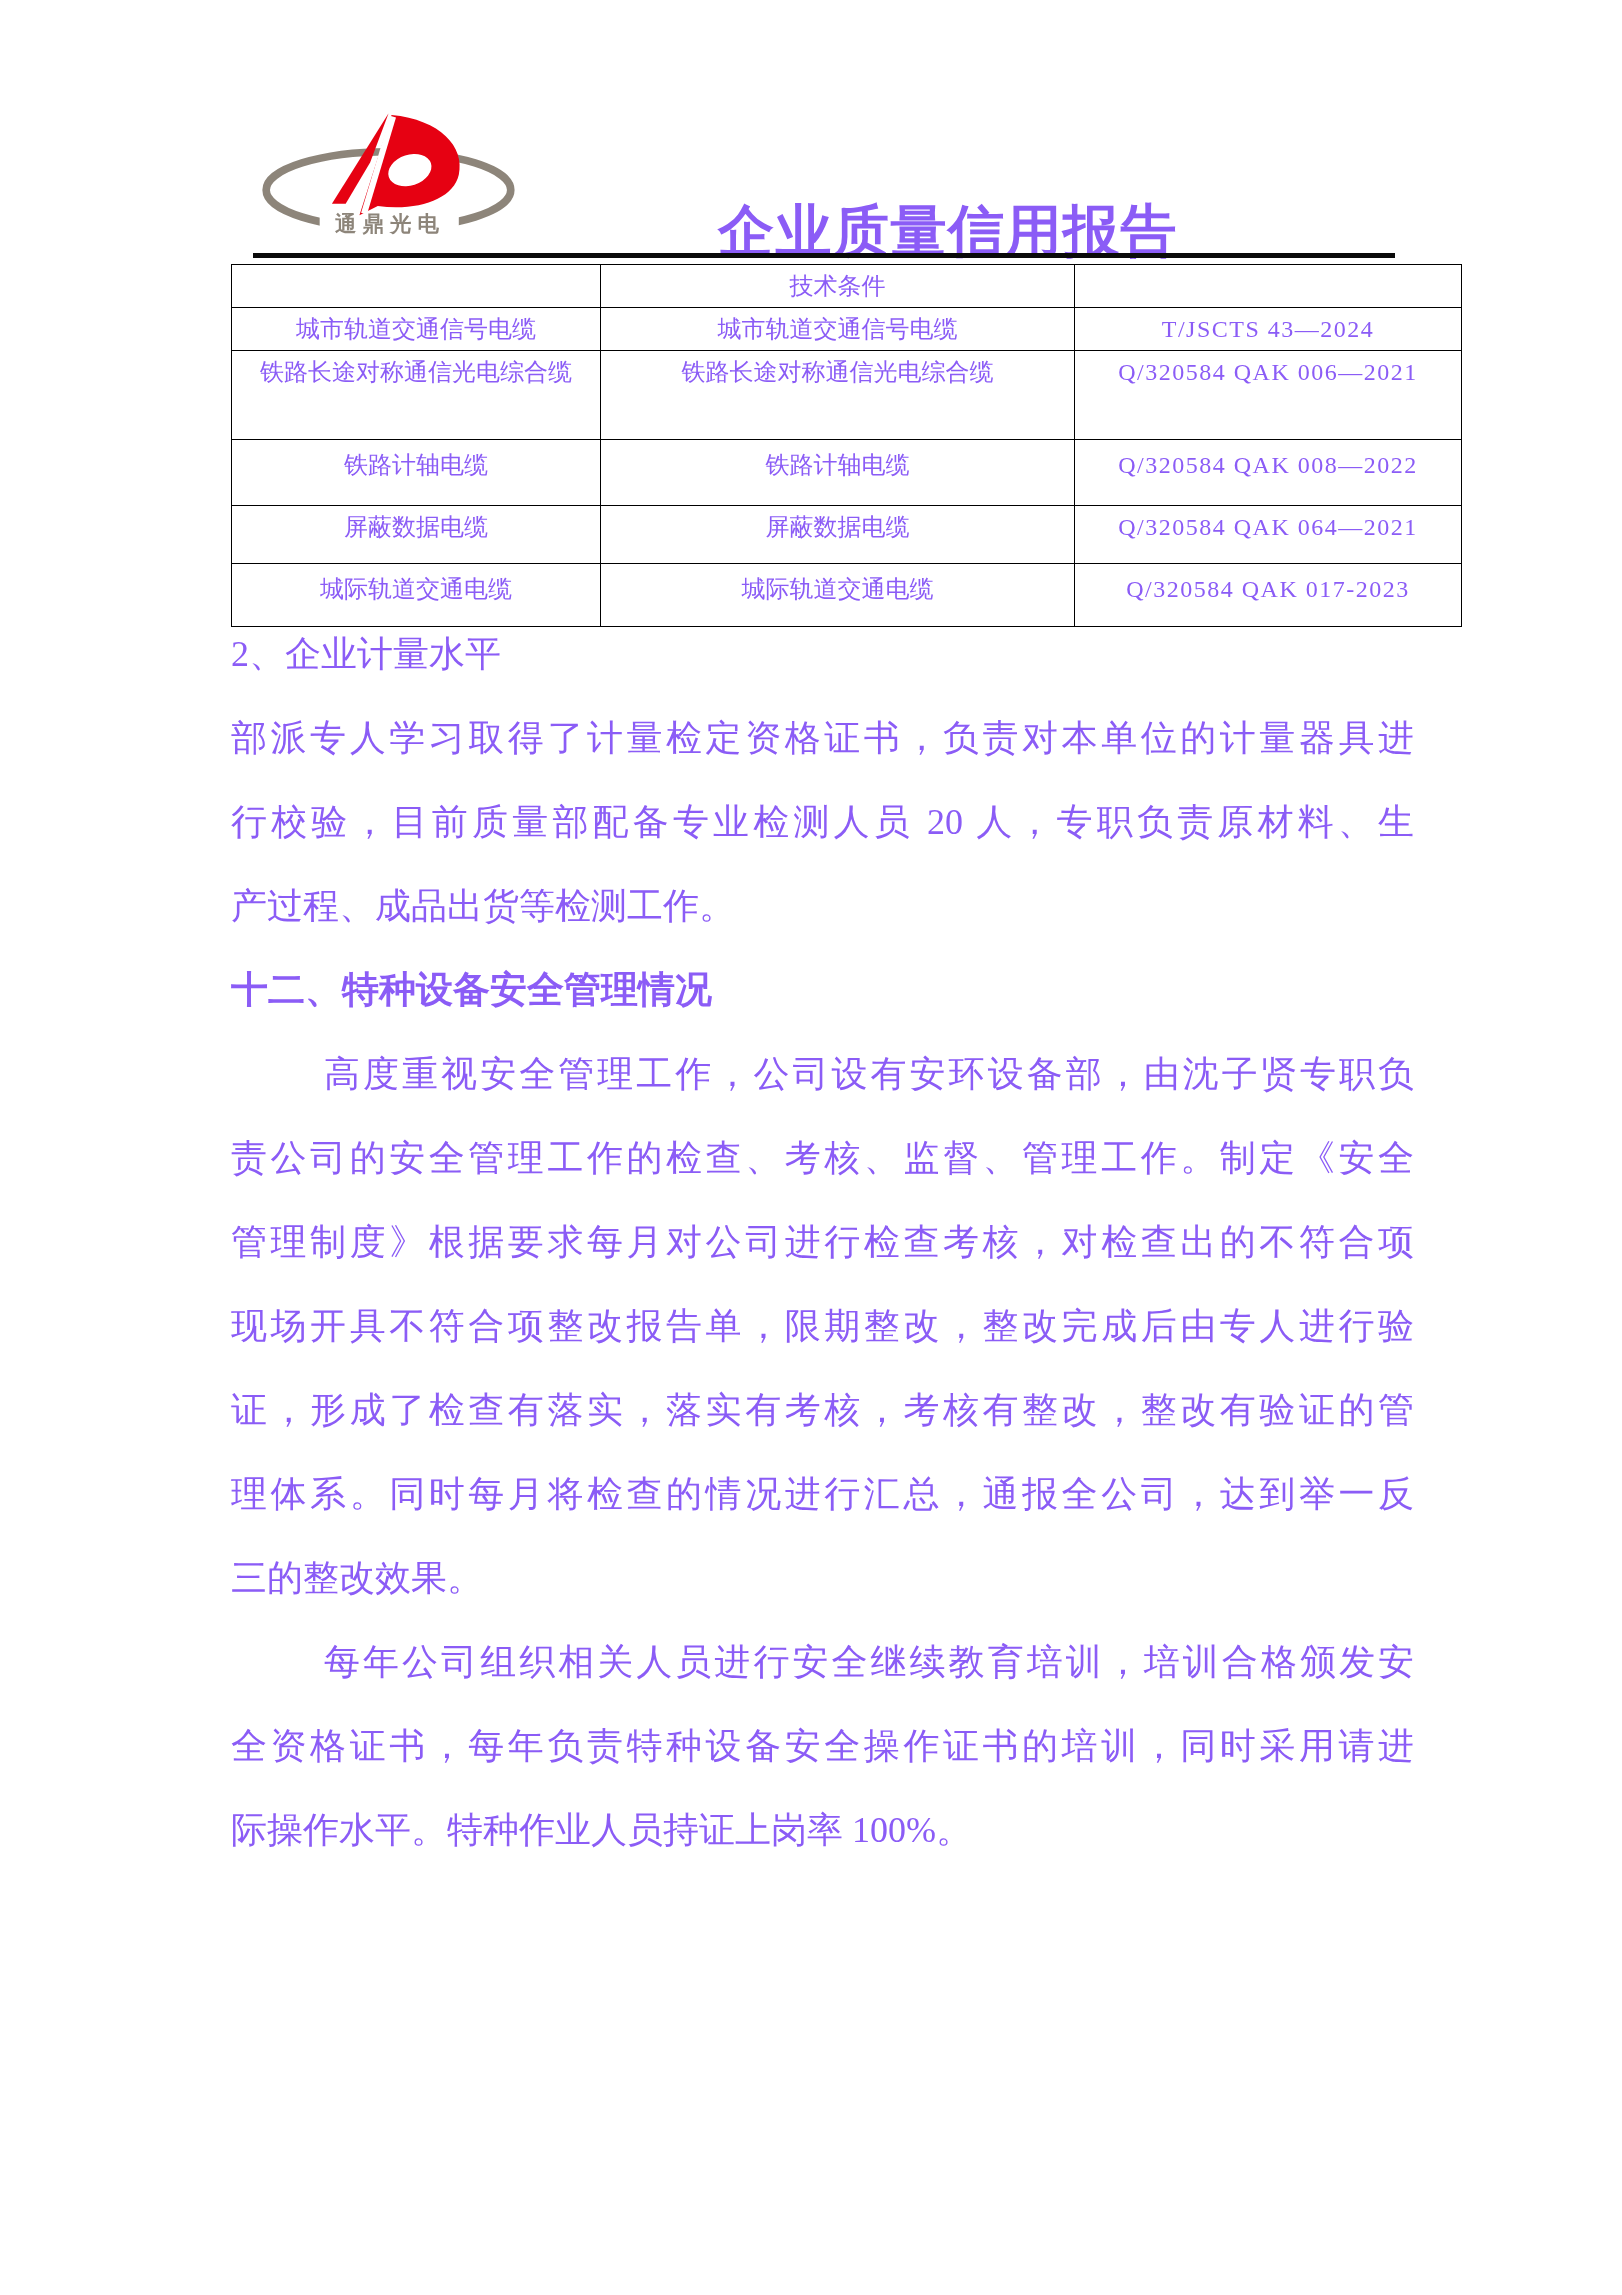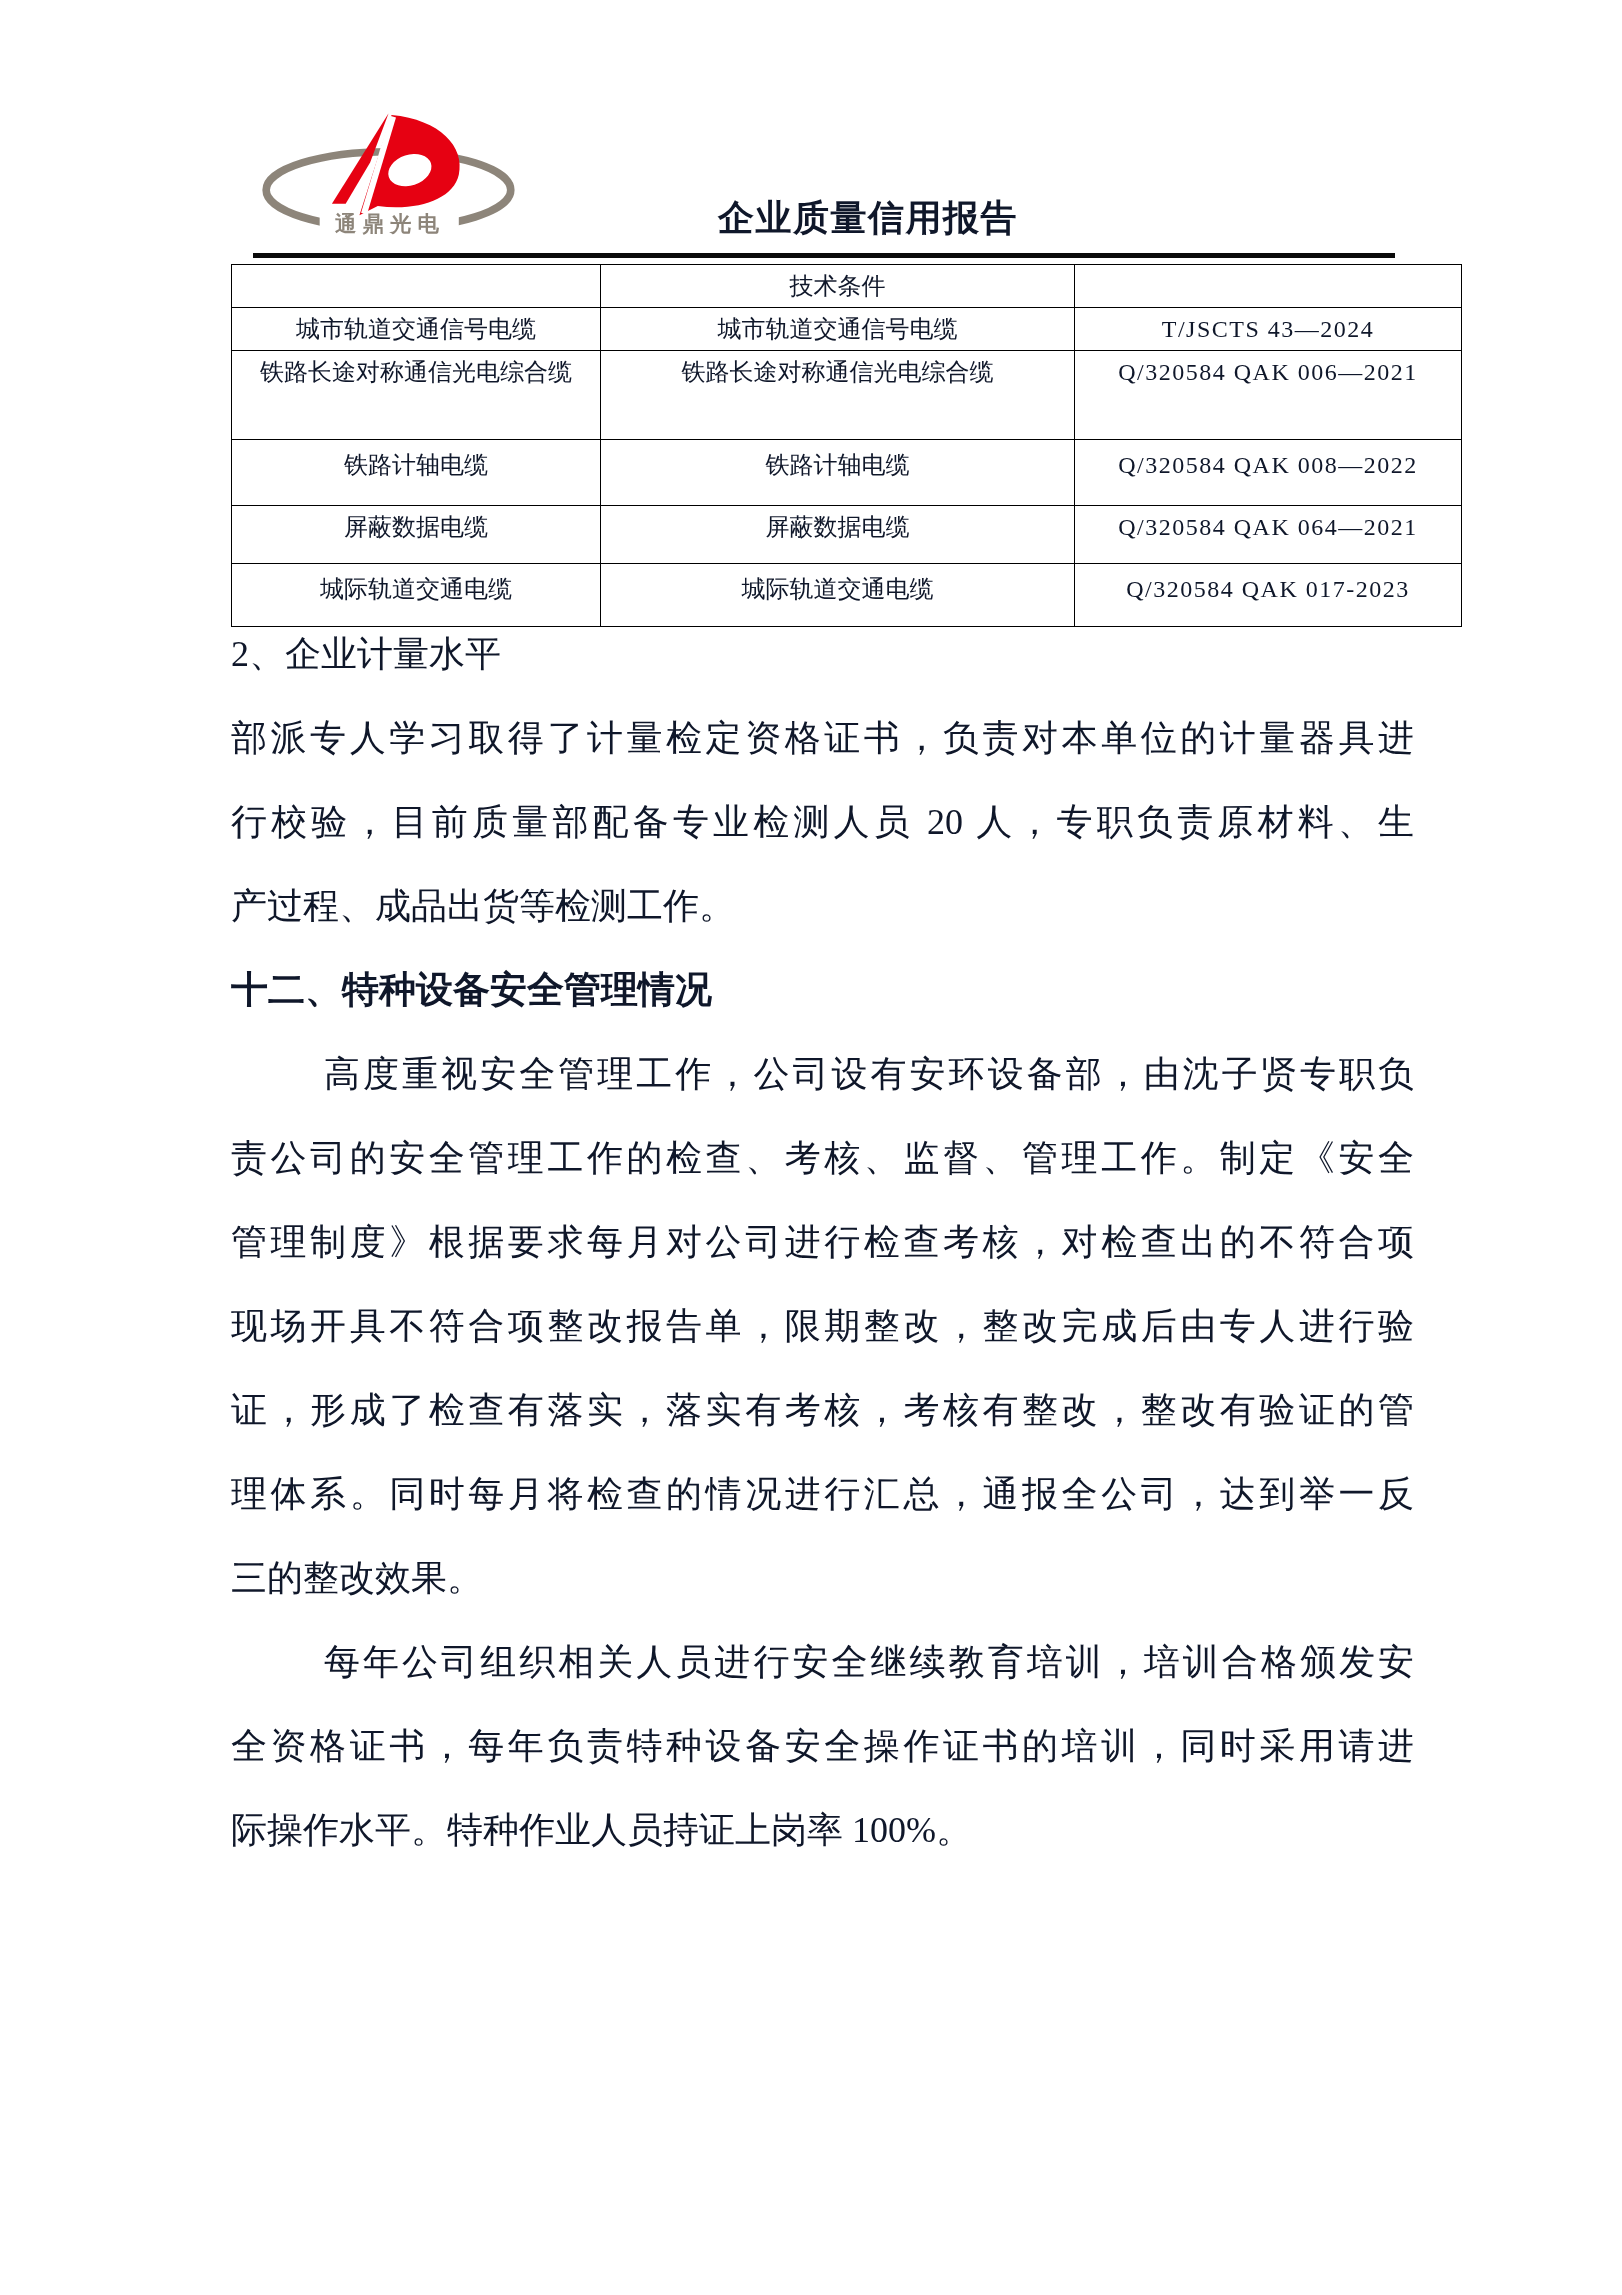--- a/index.html
+++ b/index.html
@@ -1,25 +1,25 @@
 <!DOCTYPE html>
 <html style="font-size:12.2px"><head>
 <meta charset="utf-8">
 <style>
   html,body{margin:0;padding:0;background:#ffffff;}
   .page{
     position:relative;width:1622px;height:2295px;background:#ffffff;
-    font-family:"Liberation Serif","DejaVu Serif",serif;color:#0f172a;overflow:hidden;
+    font-family:"Liberation Serif","DejaVu Serif",serif;color:#8b5cf6;overflow:hidden;
   }
   
   .logo{position:absolute;left:257px;top:112px;width:266px;height:130px;}
   
   .title{
     position:absolute;left:718px;top:194px;margin:0;
-    font-size:36px;font-weight:bold;letter-spacing:1.5px;white-space:nowrap;
+    font-size:56px;font-weight:bold;letter-spacing:1.5px;white-space:nowrap;
   }
   .title-rule{position:absolute;left:253px;top:253px;width:1142px;height:5.4px;background:#0a0a0a;}
   
   .stable{
     position:absolute;left:231px;top:264px;width:1230px;
     border-collapse:collapse;table-layout:fixed;
   }
   .stable td{
     border:1.5px solid #000;text-align:center;vertical-align:top;
     font-size:24px;line-height:38px;padding:1.5px 10.7px;overflow:hidden;

